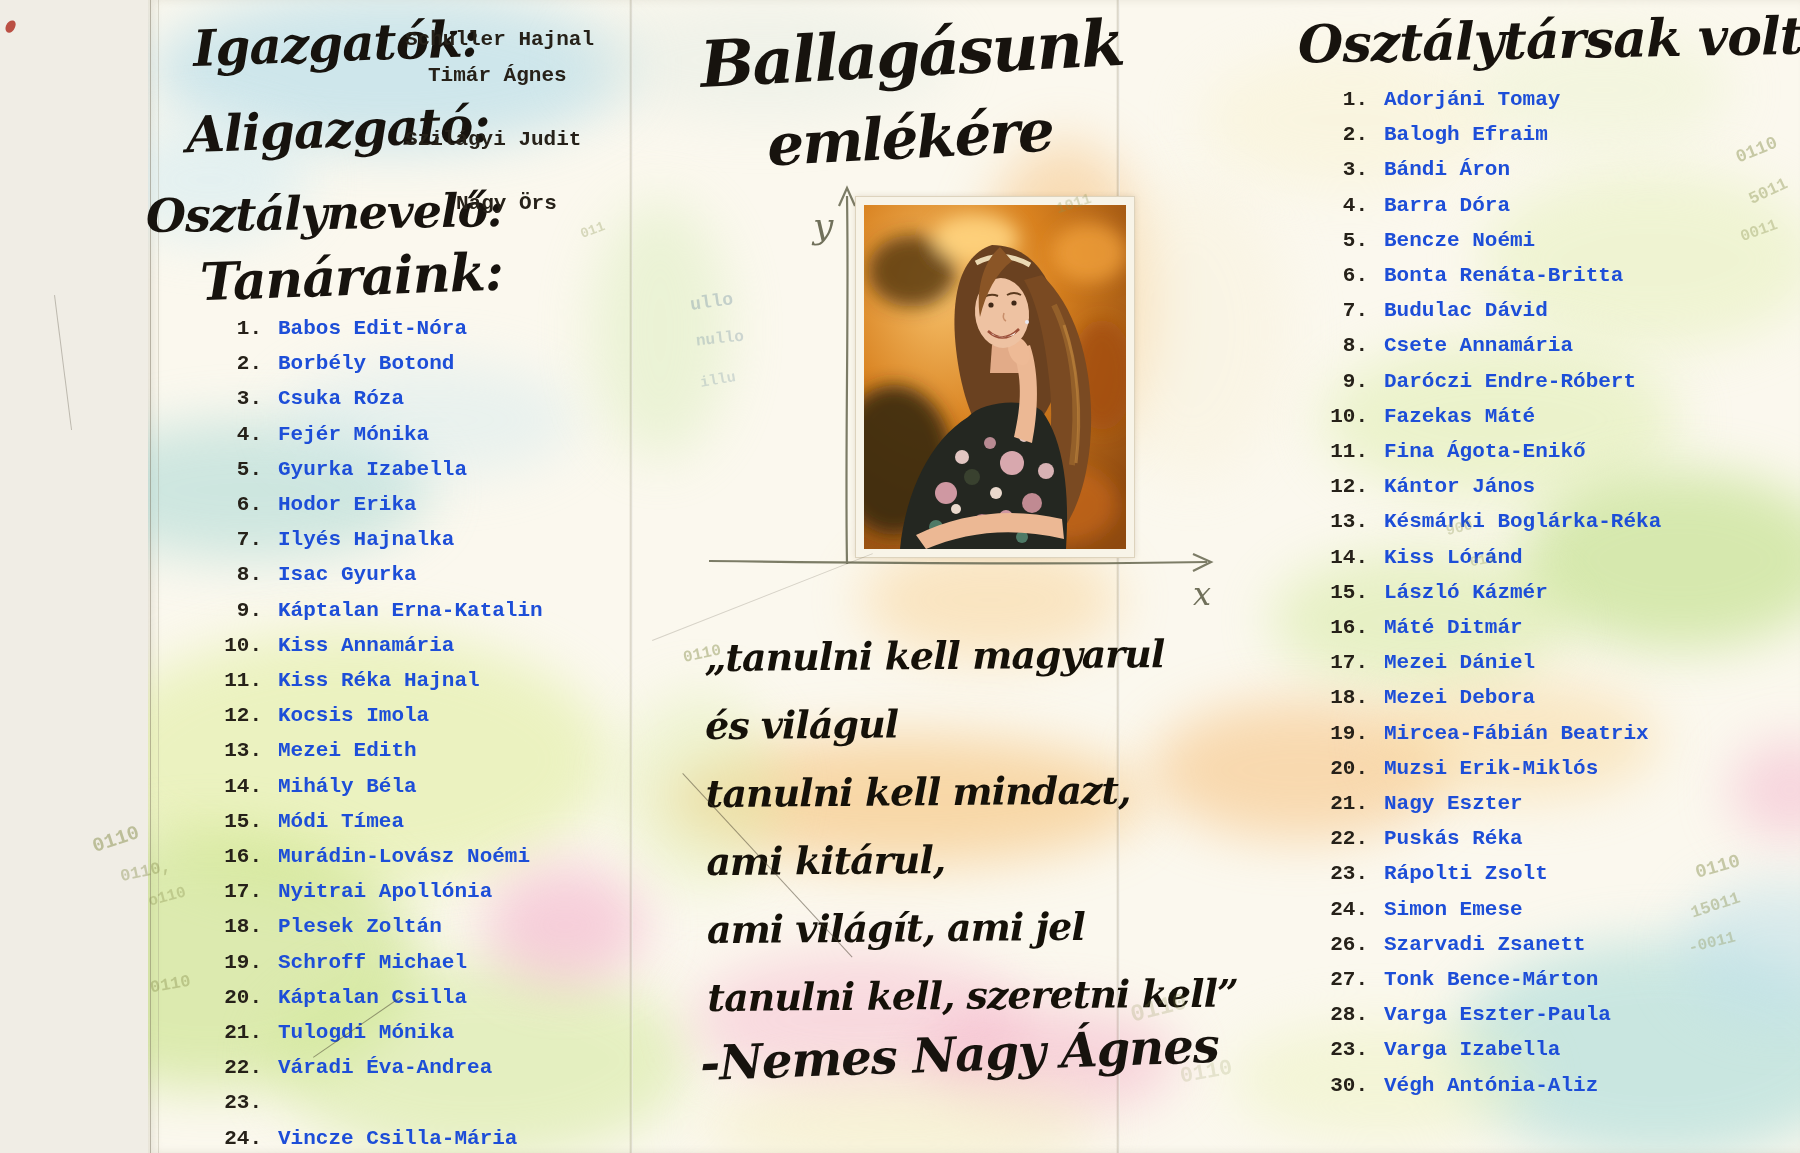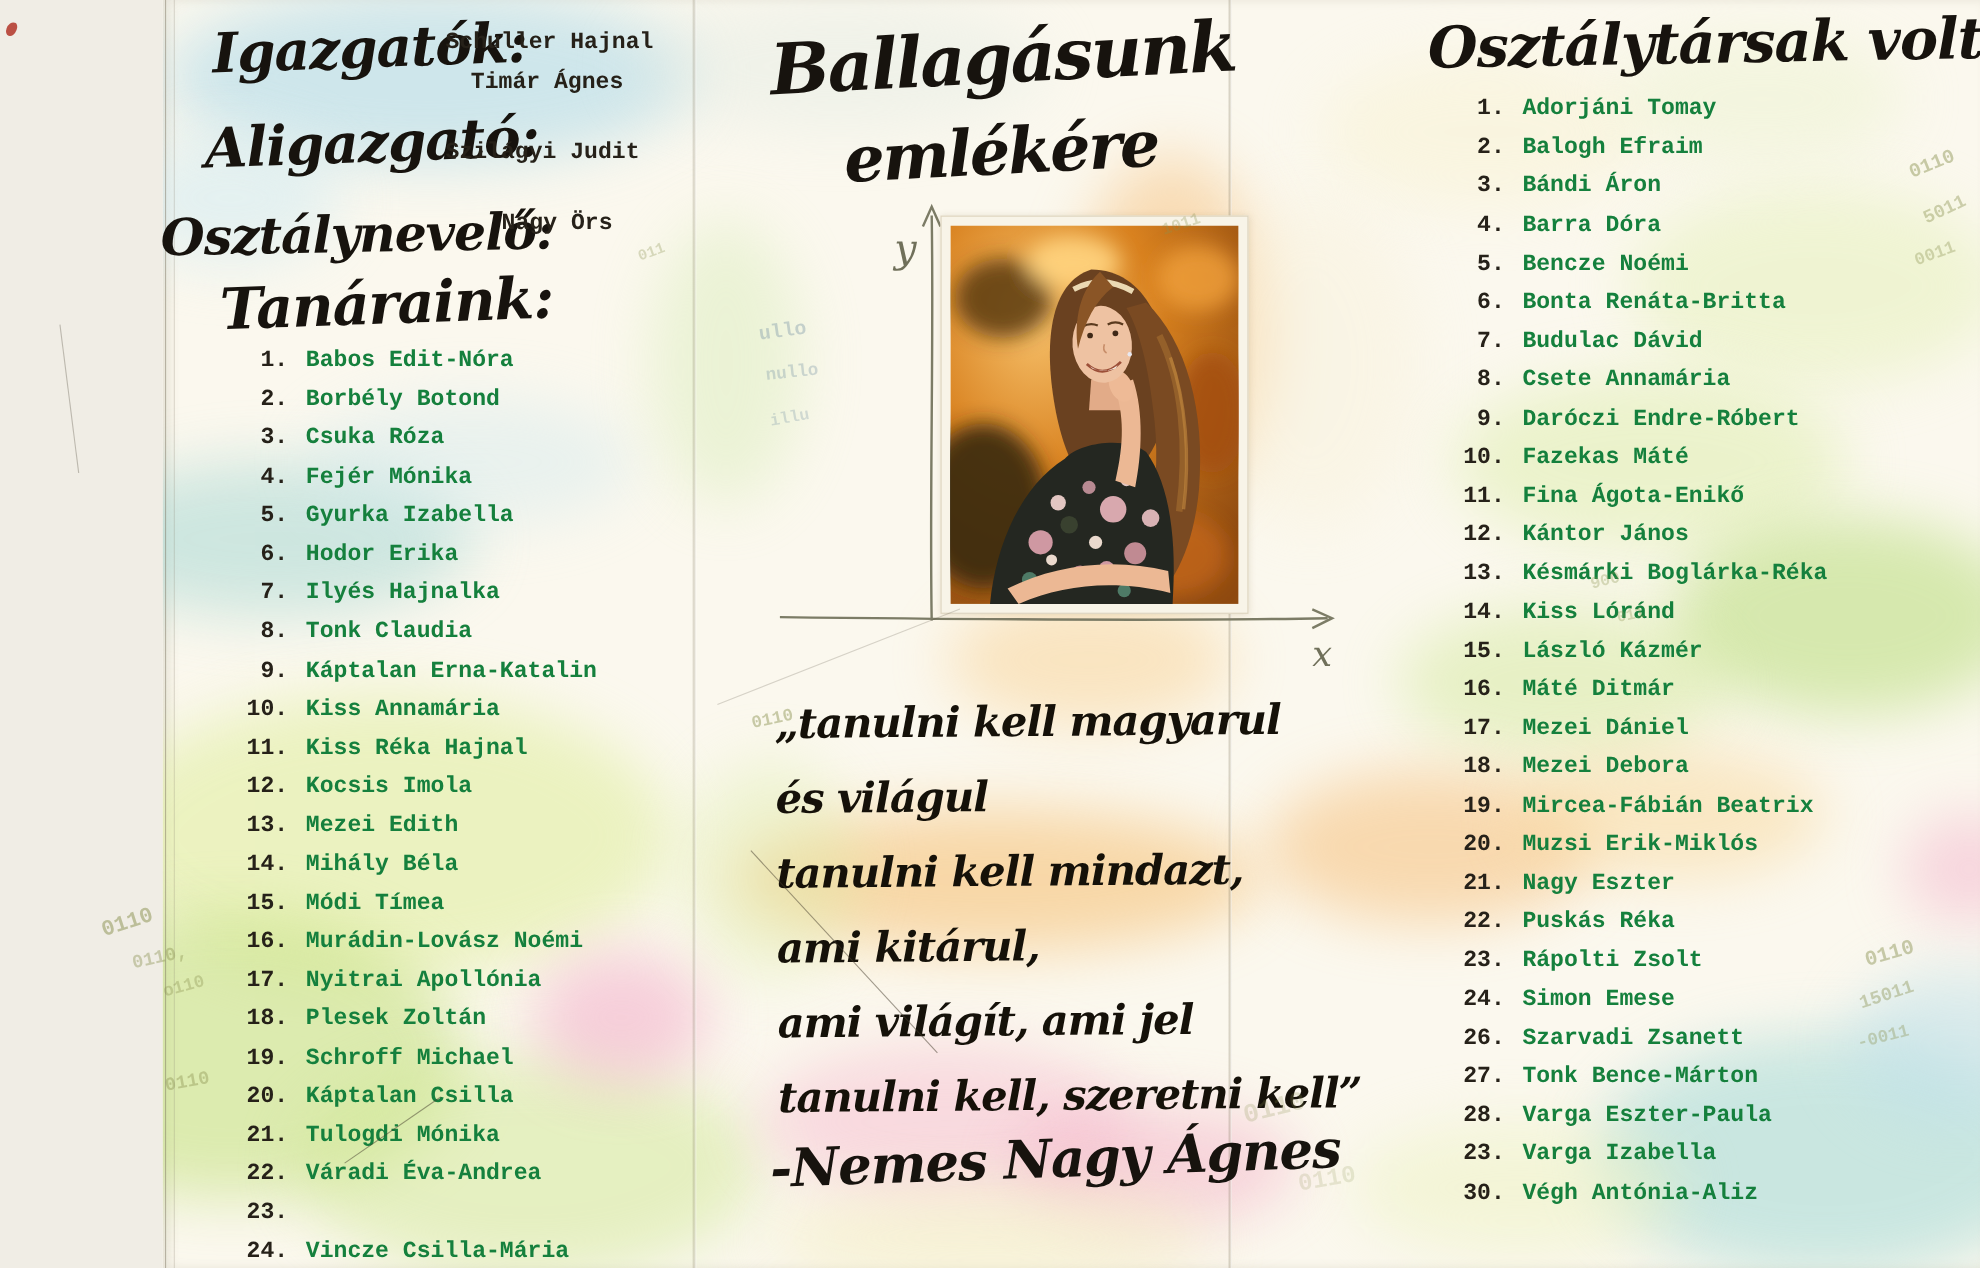--- a/index.html
+++ b/index.html
@@ -62,21 +62,21 @@
   #teachers-heading{left:200px;top:246px;font-size:52px;transform:rotate(-2deg);}
   #classmates-heading{left:1298px;top:8px;font-size:52px;transform:rotate(-1deg);}
   
   .list{position:absolute;}
   #teachers-list{left:190px;top:311px;}
   #classmates-list{left:1300px;top:82px;}
   .list-row{display:flex;line-height:35.2px;}
   .list-row .num{width:72px;text-align:right;margin-right:16px;font-weight:700;
                  font-size:21px;color:#262119;}
   #classmates-list .list-row .num{width:68px;}
-  .list-row .nm{font-weight:700;font-size:21px;color:#15803d;letter-spacing:0;}
+  .list-row .nm{font-weight:700;font-size:21px;color:#1d4ed8;letter-spacing:0;}
   
   #title1{left:700px;top:16px;width:420px;text-align:center;font-size:64px;transform:rotate(-3deg);letter-spacing:-2px;}
   #title2{left:740px;top:104px;width:340px;text-align:center;font-size:58px;transform:rotate(-3deg);letter-spacing:-2px;}
   #photo-frame{position:absolute;left:855px;top:196px;width:262px;height:344px;padding:8px;
                background:#f8f4e8;border:1px solid #ddd3bd;box-shadow:0 0 6px rgba(120,100,60,.18);}
   #photo-frame svg{display:block;}
   #axes{position:absolute;left:630px;top:150px;width:620px;height:480px;pointer-events:none;}
   #quote{position:absolute;left:706px;top:622px;width:480px;transform:rotate(-.5deg);}
   .q-line{font-family:"DejaVu Serif",serif;font-style:italic;font-weight:700;font-size:38px;
           line-height:68px;color:#151109;letter-spacing:-1px;white-space:nowrap;}
@@ -168,21 +168,21 @@
       <div class="list-row">
         <span class="num">6.</span>
         <span class="nm">Hodor Erika</span>
       </div>
       <div class="list-row">
         <span class="num">7.</span>
         <span class="nm">Ilyés Hajnalka</span>
       </div>
       <div class="list-row">
         <span class="num">8.</span>
-        <span class="nm">Tonk Claudia</span>
+        <span class="nm">Isac Gyurka</span>
       </div>
       <div class="list-row">
         <span class="num">9.</span>
         <span class="nm">Káptalan Erna-Katalin</span>
       </div>
       <div class="list-row">
         <span class="num">10.</span>
         <span class="nm">Kiss Annamária</span>
       </div>
       <div class="list-row">

